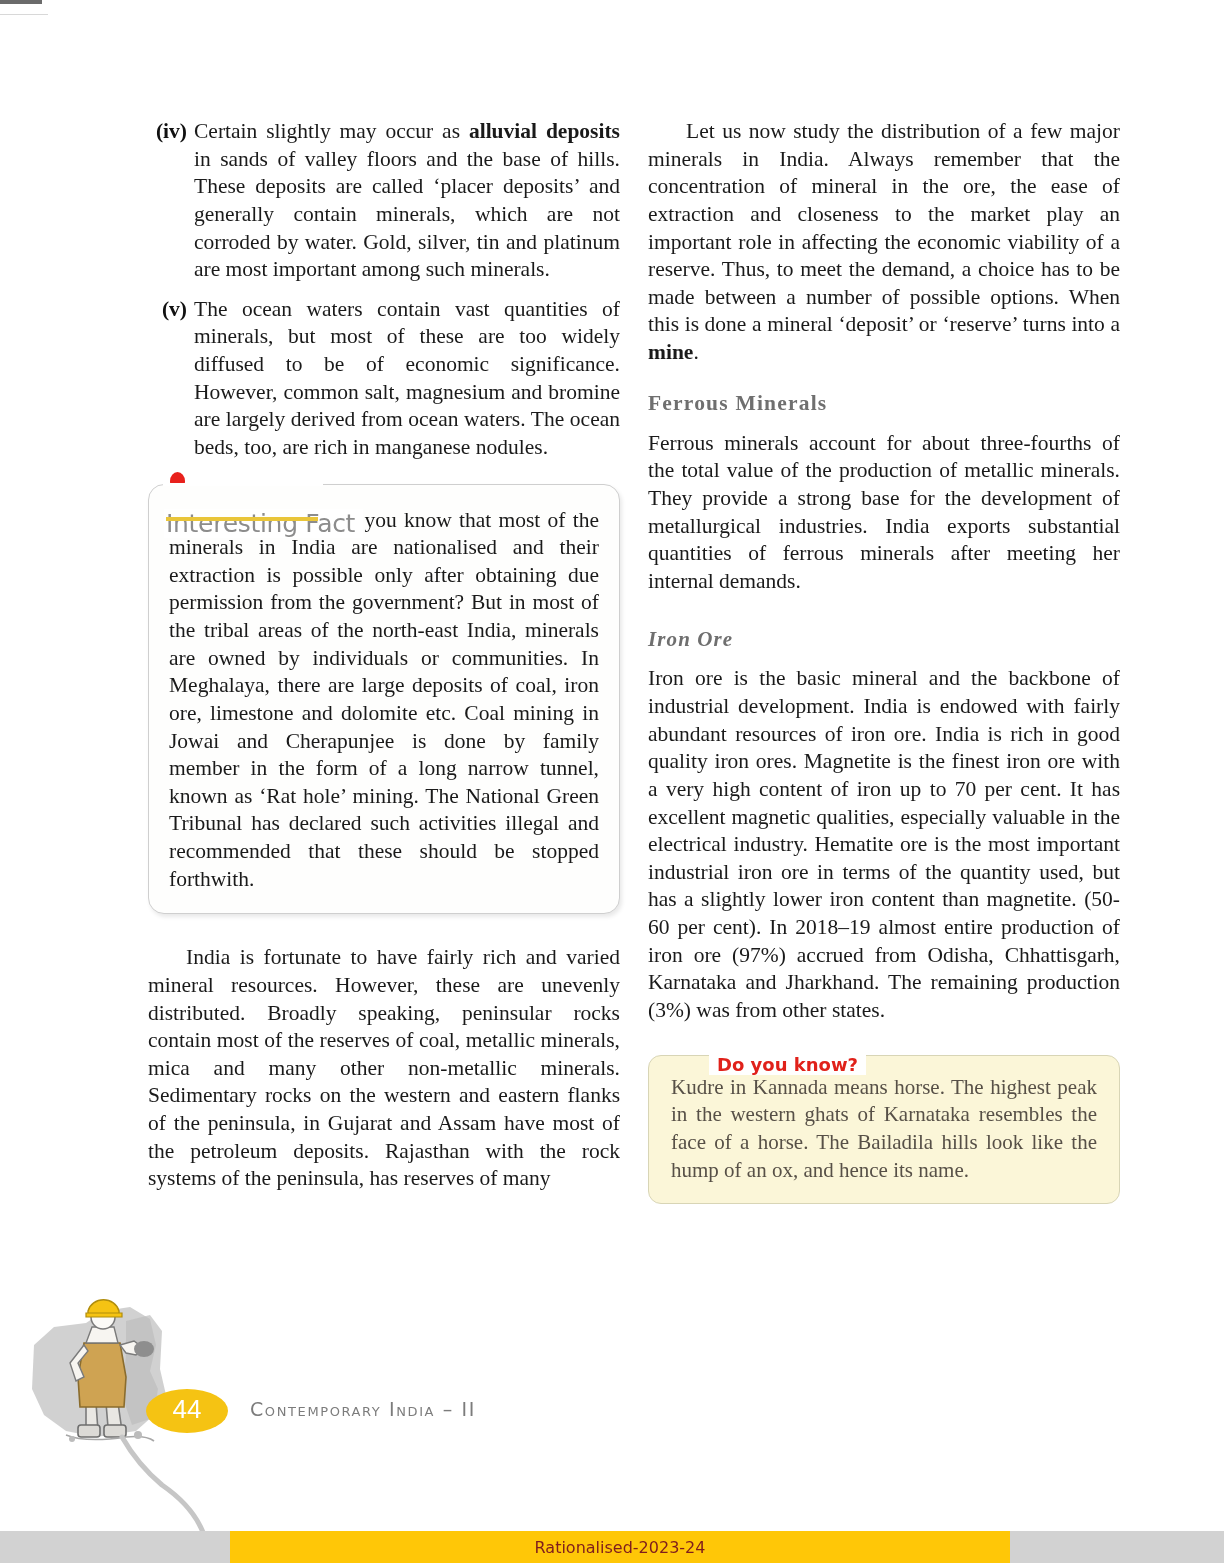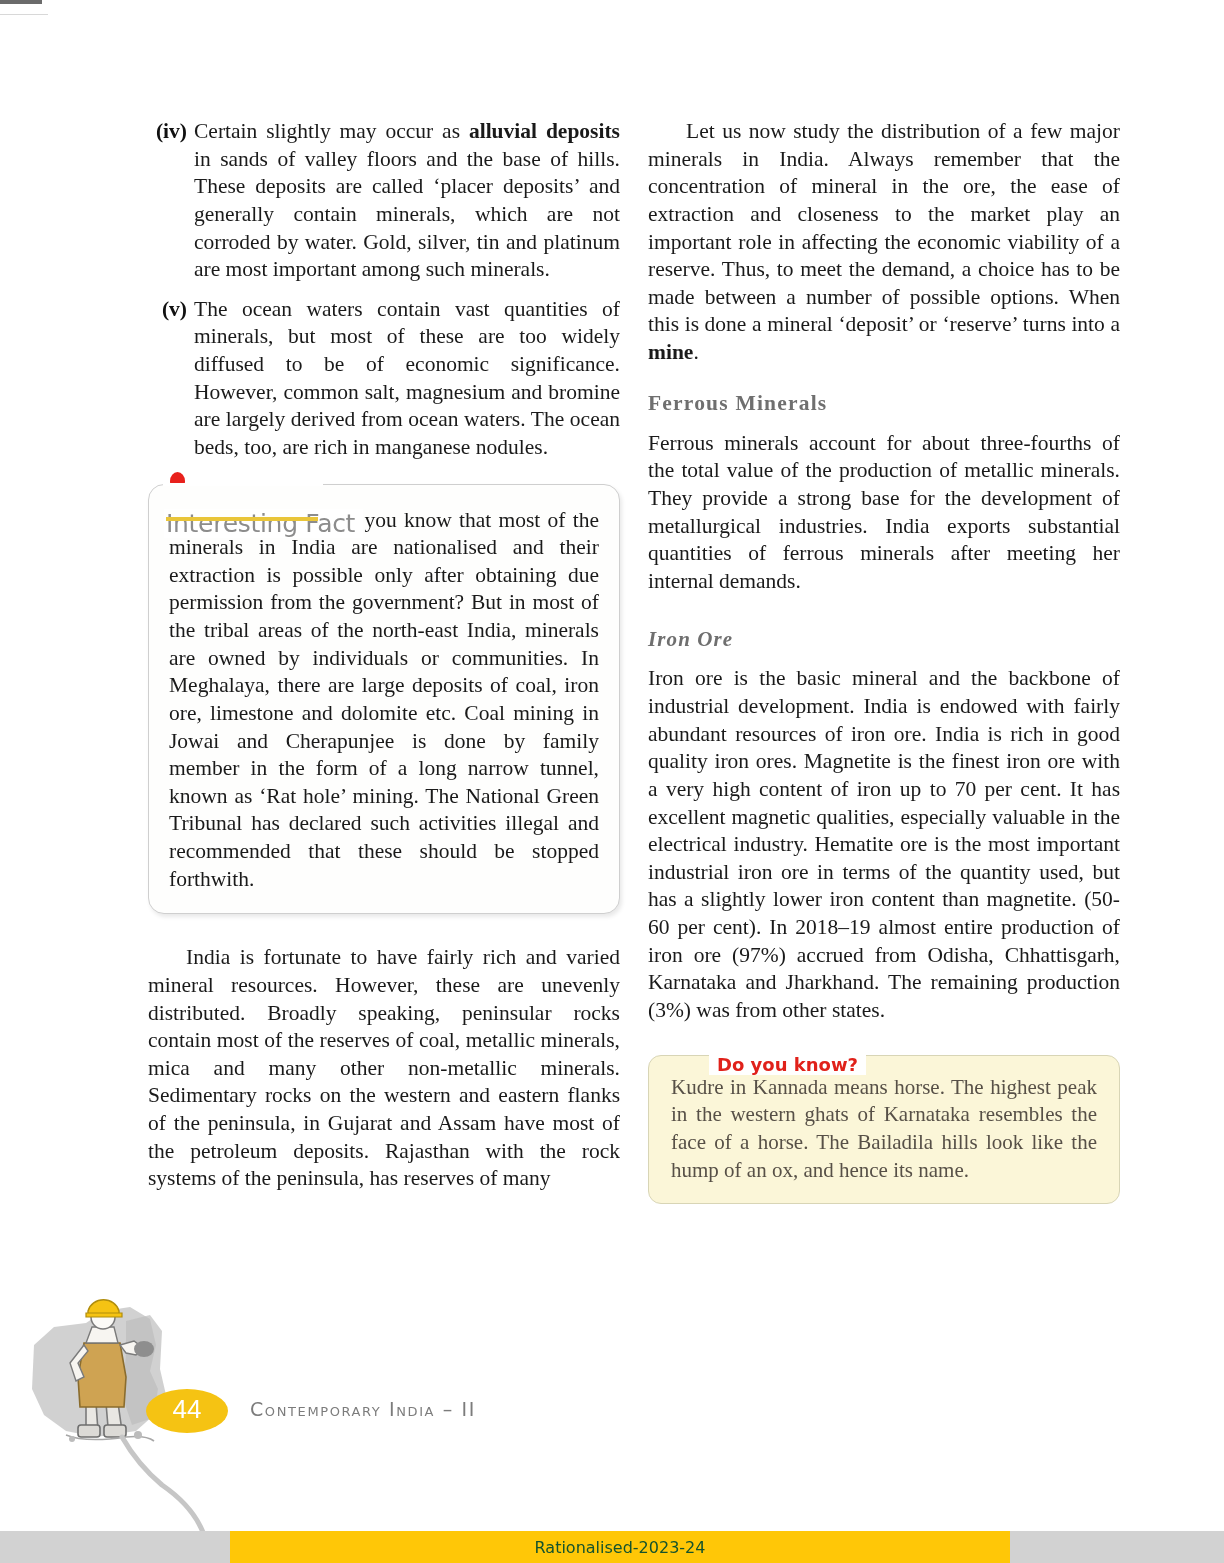--- a/index.html
+++ b/index.html
@@ -132,21 +132,21 @@
   
   .miner{position:absolute;left:26px;top:1285px;width:230px;height:260px;}
 
   
   .banner{position:absolute;left:0;top:1531px;width:1224px;height:32px;background:#d2d2d2;}
   .banner-yellow{
     position:absolute;left:230px;top:1531px;width:780px;height:32px;background:#ffc707;
   }
   .banner-text{
     position:absolute;left:230px;top:1538px;width:780px;text-align:center;
-    font-family:"DejaVu Sans", sans-serif;font-size:16px;color:#14532d;
+    font-family:"DejaVu Sans", sans-serif;font-size:16px;color:#7f1d1d;
   }
 </style>
 </head>
 <body>
 
 <div class="page">
 
   <div class="corner-mark"></div>
   <div class="corner-mark2"></div>
 

